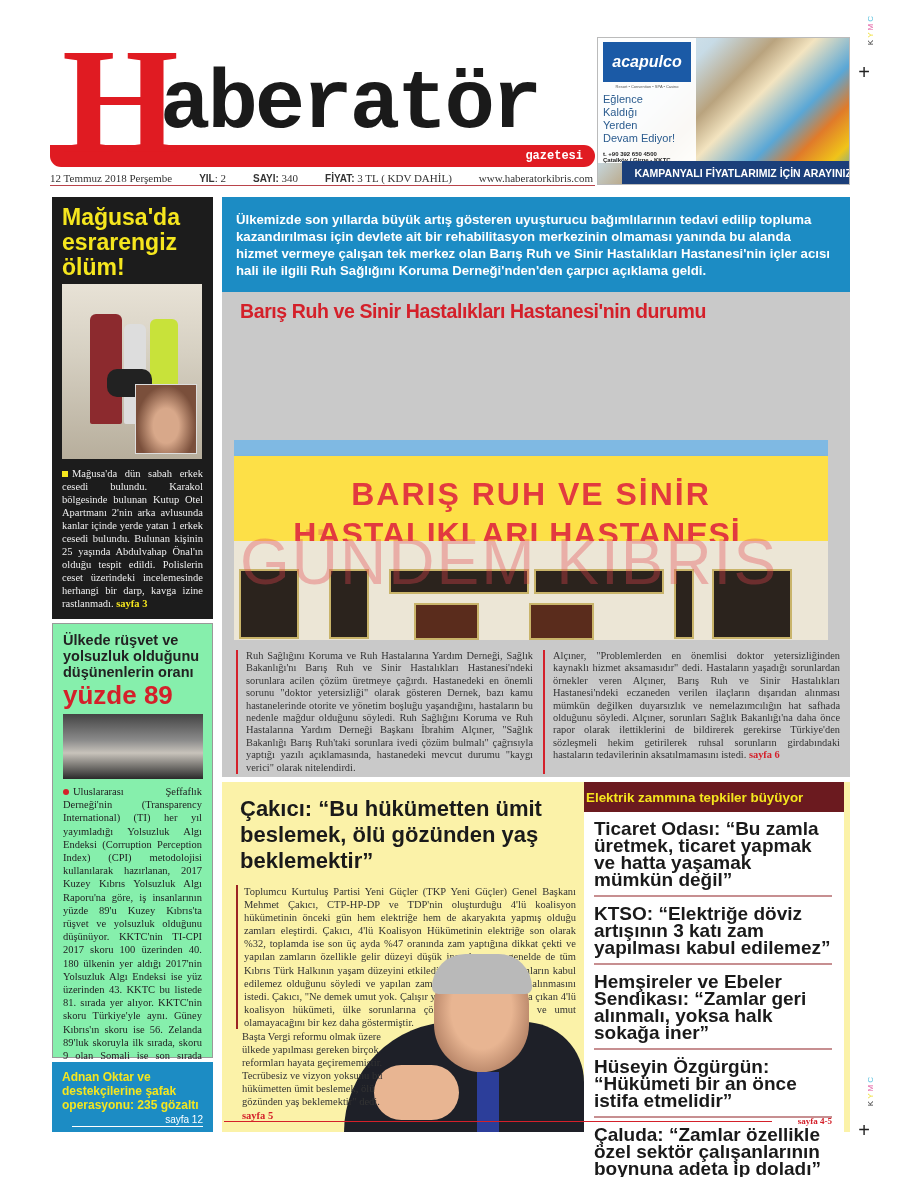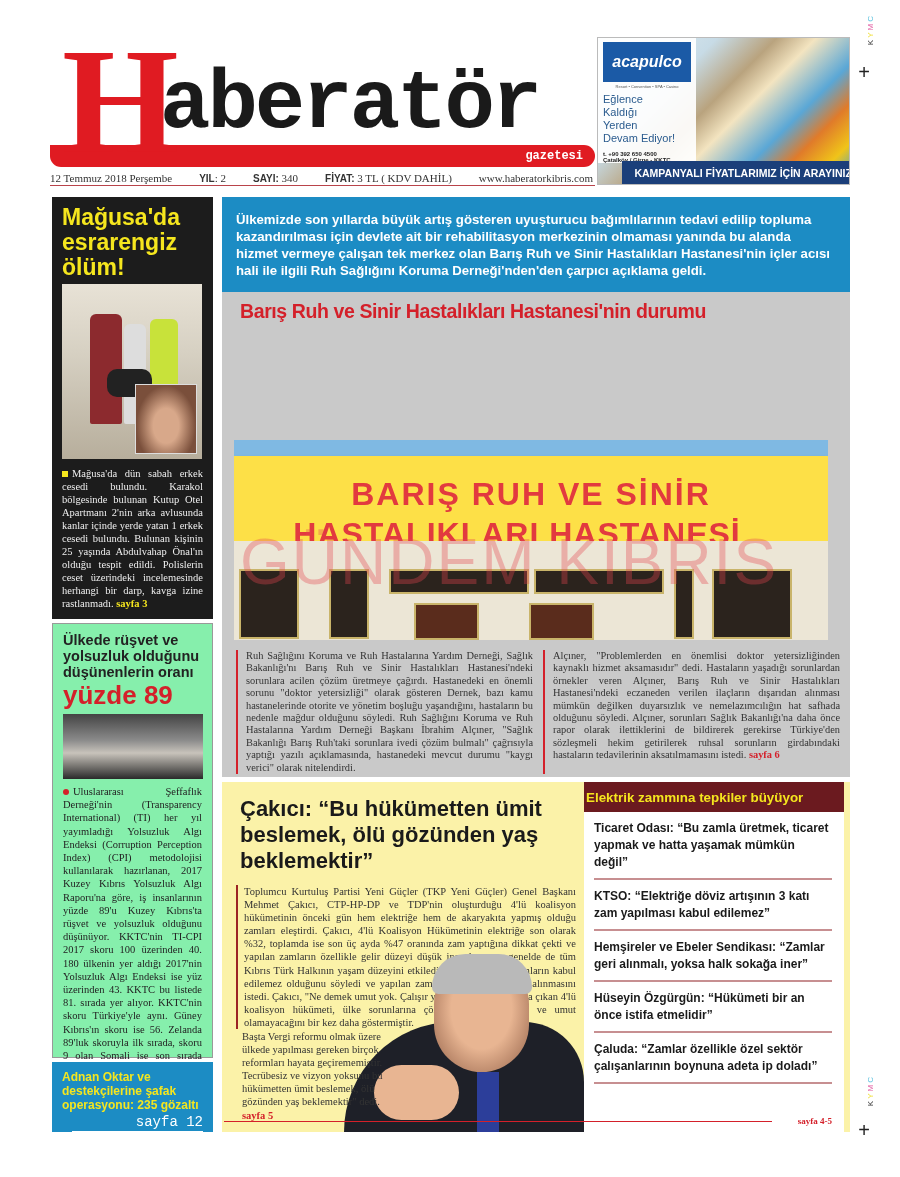--- a/index.html
+++ b/index.html
@@ -41,21 +41,21 @@
   .box-bribe { position: absolute; left: 52px; top: 623px; width: 161px; height: 435px; border: 1px solid #999; background: #86efac; padding: 8px 10px; }
   .box-bribe h3 { font-size: 14.5px; line-height: 16px; font-weight: bold; color: #222; }
   .box-bribe .big { font-size: 26px; line-height: 30px; font-weight: bold; color: #d4202a; }
   .photo-meeting { margin-top: 4px; width: 140px; height: 65px; background: linear-gradient(180deg, #444 0%, #8a8a8a 40%, #c8c3bb 60%, #2a2a2a 100%); position: relative; }
   .box-bribe p { font-family: "Liberation Serif", serif; font-size: 10.5px; line-height: 13.2px; color: #222; text-align: justify; margin-top: 6px; }
   .bullet-r { display: inline-block; width: 6px; height: 6px; border-radius: 50%; background: #d4202a; margin-right: 4px; }
   .page-ref-r { color: #d4202a; font-weight: bold; }
 
   .box-blue-small { position: absolute; left: 52px; top: 1062px; width: 161px; height: 70px; background: #1c8cc4; padding: 8px 10px; }
   .box-blue-small h4 { color: #f5e61e; font-size: 12px; line-height: 14px; font-weight: bold; }
-  .box-blue-small .ref { color: #fff; font-size: 14px; font-family: Liberation Mono, monospace; text-align: right; border-bottom: 1px solid #fff; margin-top: 2px; padding-bottom: 1px; margin-left: 10px; }
+  .box-blue-small .ref { color: #fff; font-size: 10px; font-family: Liberation Sans, sans-serif; text-align: right; border-bottom: 1px solid #fff; margin-top: 2px; padding-bottom: 1px; margin-left: 10px; }
 
   
   .lead-blue { position: absolute; left: 222px; top: 197px; width: 628px; height: 95px; background: #1c8cc4; padding: 14px 14px; }
   .lead-blue p { color: #fff; font-weight: bold; font-size: 13.2px; line-height: 17px; }
   .main-gray { position: absolute; left: 222px; top: 292px; width: 628px; height: 485px; background: #c9c9c9; }
   .kicker { position: absolute; left: 18px; top: 8px; font-size: 19.5px; font-weight: bold; color: #d4202a; letter-spacing: -0.4px; white-space: nowrap; }
   .headline { position: absolute; left: 12px; top: 30px; font-size: 88px; line-height: 100px; font-weight: bold; color: #1a1a1a; letter-spacing: -2px; white-space: nowrap; }
   .hospital-photo { position: absolute; left: 12px; top: 148px; width: 594px; height: 200px; overflow: hidden; background: #7fb9e3; }
   .hp-sign { position: absolute; left: 0; top: 16px; width: 100%; height: 85px; background: #fde047; box-shadow: 0 4px 6px rgba(0,0,0,0.2); }
   .hp-line1 { position: absolute; left: 0; width: 100%; top: 20px; text-align: center; font-size: 32px; font-weight: bold; color: #e23a3f; letter-spacing: 2px; }
@@ -74,21 +74,21 @@
   .pol-suit { position: absolute; right: 0; bottom: 0; width: 240px; height: 110px; background: #1e2028; border-radius: 110px 60px 0 0; }
   .pol-head { position: absolute; right: 55px; bottom: 60px; width: 95px; height: 115px; border-radius: 48px; background: radial-gradient(ellipse at 50% 45%, #e8b592 45%, #b07e62 80%); }
   .pol-hair { position: absolute; right: 52px; bottom: 138px; width: 100px; height: 40px; border-radius: 50px 50px 10px 10px; background: #b9b9b9; }
   .pol-tie { position: absolute; right: 85px; bottom: 0; width: 22px; height: 60px; background: #2c3e9a; }
   .pol-hand { position: absolute; right: 125px; bottom: 12px; width: 85px; height: 55px; border-radius: 30px; background: #e8b592; }
   .pol-wrap-text { position: absolute; left: 20px; top: 248px; width: 150px; font-family: "Liberation Serif", serif; font-size: 10.5px; line-height: 13.1px; color: #333; }
 
   
   .box-elek { position: absolute; left: 584px; top: 782px; width: 266px; height: 350px; background: #fff; border-right: 6px solid #fbf2a8; }
   .elek-head { background: #6b1a1f; height: 30px; color: #f5e61e; font-weight: bold; font-size: 13.4px; display: flex; align-items: center; padding-left: 2px; }
-  .elek-item { margin: 0 12px 0 10px; padding: 8px 0 7px 0; border-bottom: 2px solid #c78f91; font-weight: bold; font-size: 12px; line-height: 17px; color: #1a1a1a; }
+  .elek-item { margin: 0 12px 0 10px; padding: 8px 0 7px 0; border-bottom: 2px solid #c78f91; font-weight: bold; font-size: 19px; line-height: 17px; color: #1a1a1a; }
   .elek-item:last-of-type { border-bottom: none; }
   .elek-ref { position: absolute; right: 12px; bottom: 6px; font-family: "Liberation Serif", serif; font-size: 9px; color: #d4202a; font-weight: bold; }
   .elek-line { position: absolute; left: -360px; bottom: 10px; width: 548px; height: 1px; background: #d4202a; }
 </style>
 </head>
 <body>
 
 <div class="cmyk" style="top:14px;">
   <span class="k">K</span><span class="y">Y</span><span class="m">M</span><span class="c">C</span>
 </div>

